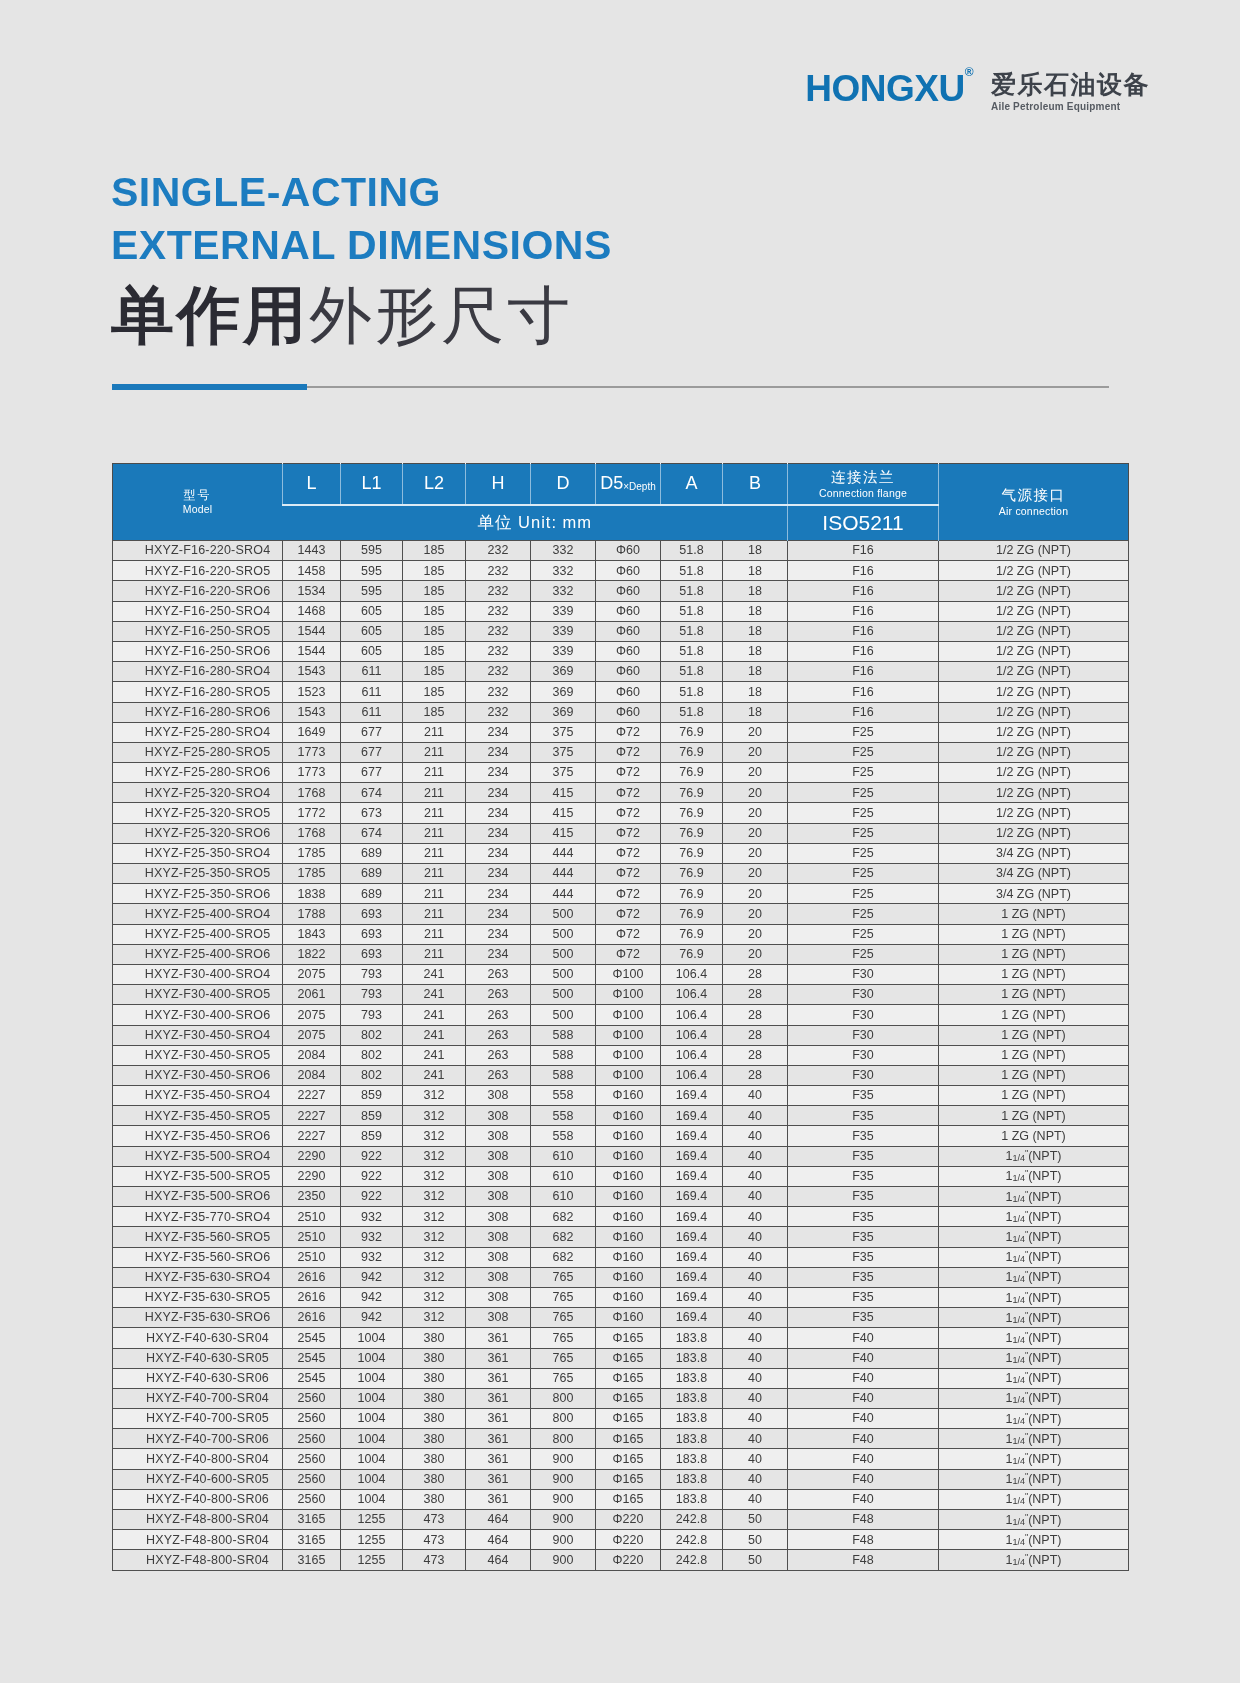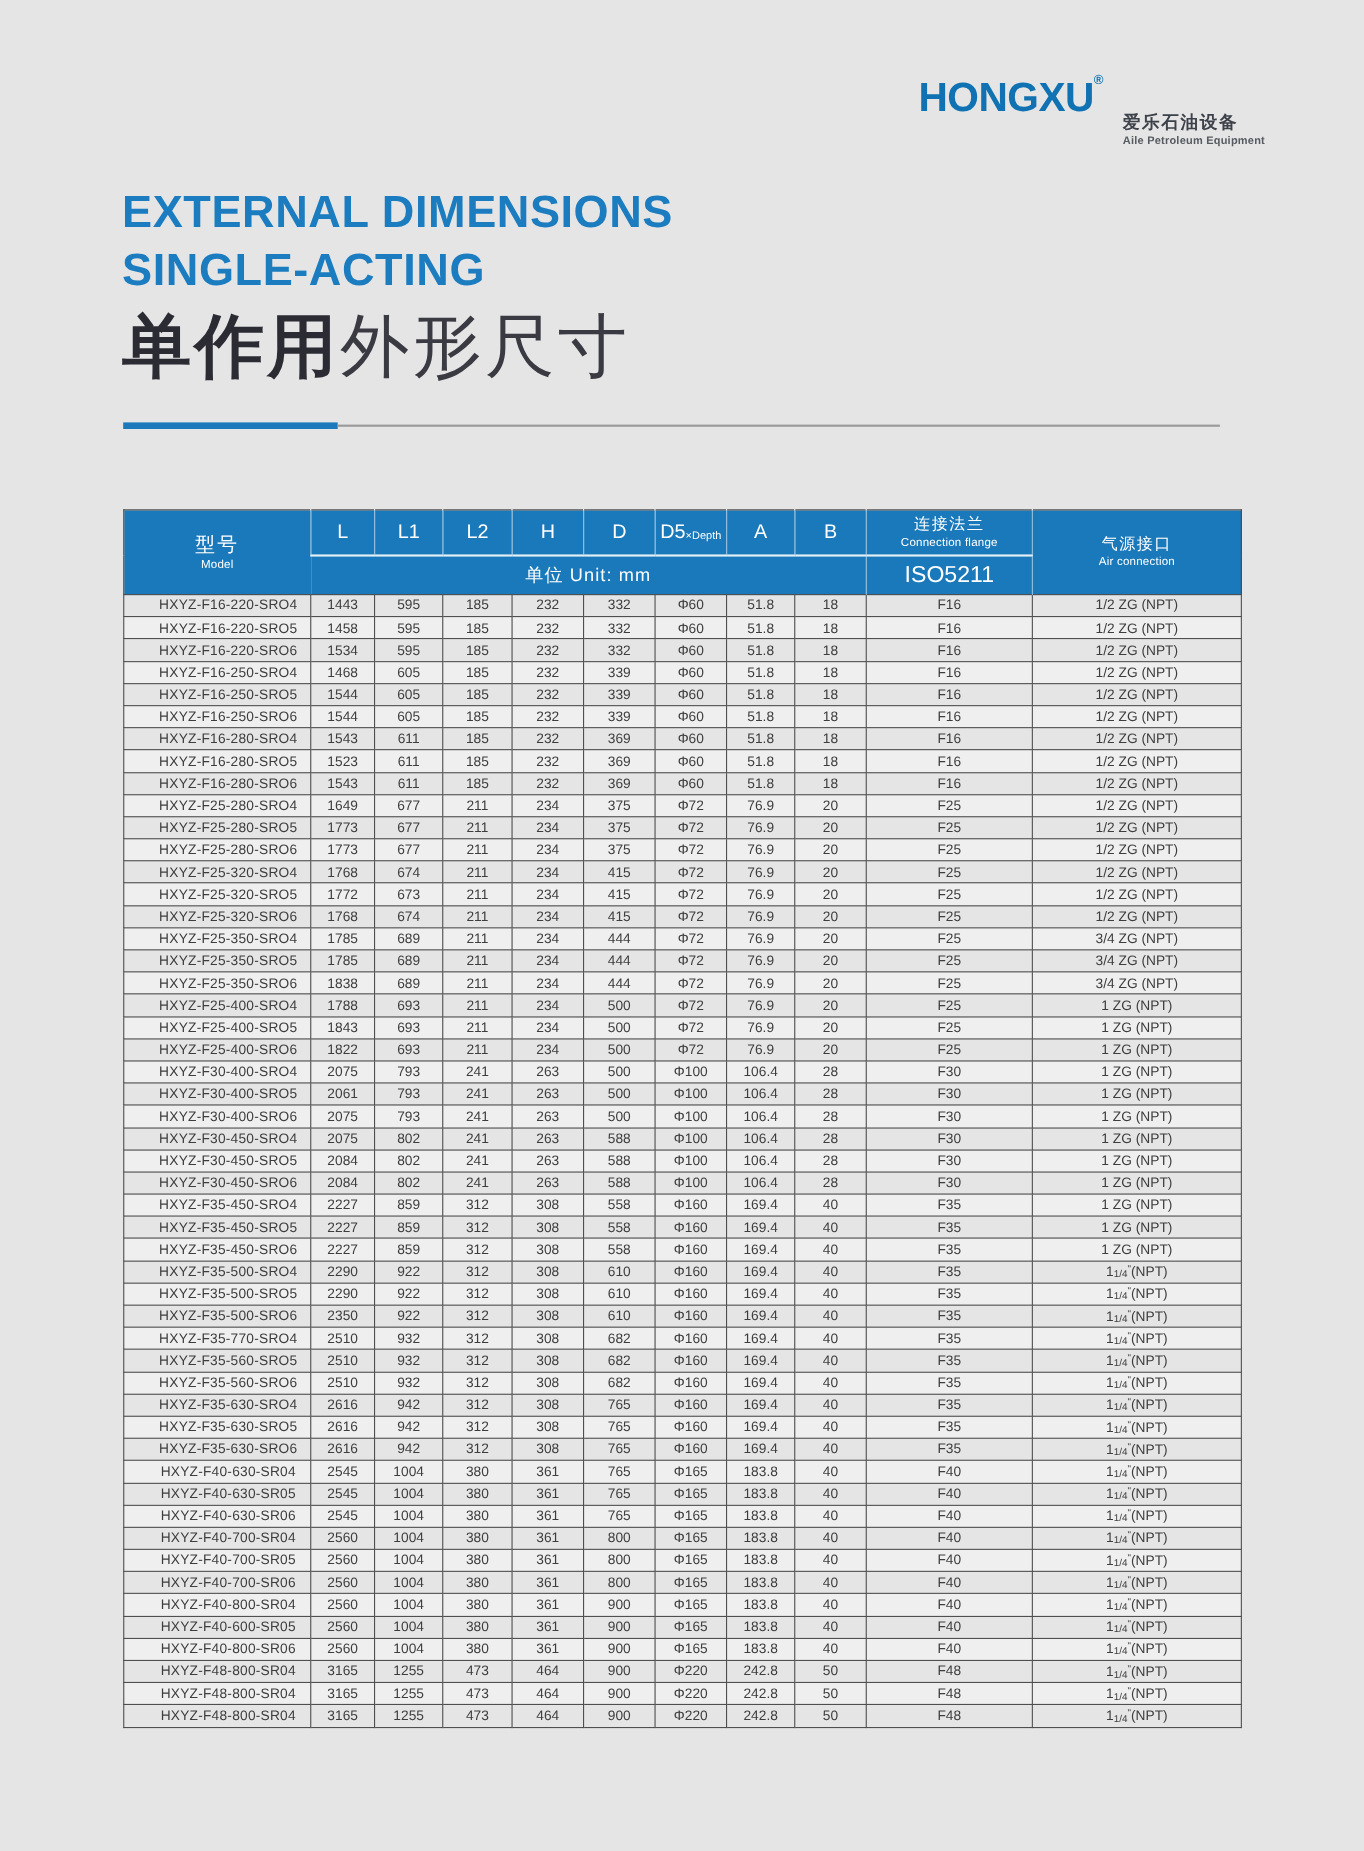--- a/index.html
+++ b/index.html
@@ -5,21 +5,21 @@
   * { margin:0; padding:0; box-sizing:border-box; }
   html,body { width:1240px; height:1683px; background:#fff;
               font-family:"Liberation Sans", sans-serif; }
   .page { position:relative; width:1240px; height:1683px; background:#e5e5e5; overflow:hidden; }
 
   
   .logo-block { position:absolute; top:70px; right:90px; display:flex; align-items:flex-start; gap:18px; }
   .brand { font-size:37px; font-weight:800; color:#1072b2; letter-spacing:-0.5px; line-height:1; }
   .reg { font-size:12px; font-weight:700; color:#1072b2; vertical-align:top; position:relative; top:-4px; }
   .brand-names { padding-top:1px; }
-  .brand-cn { font-size:16px; font-weight:700; color:#3d424a; letter-spacing:1.5px; line-height:1.1;margin-top:32px; }
+  .brand-cn { font-size:25px; font-weight:700; color:#3d424a; letter-spacing:1.5px; line-height:1.1; }
   .brand-en { font-size:10px; font-weight:700; color:#565b62; margin-top:2px; letter-spacing:0.2px; }
 
   
   .title-block { position:absolute; left:111px; top:166px; width:1000px; }
   .t-line { display:block; font-size:41px; font-weight:600; color:#1c7cc0; letter-spacing:0.5px; line-height:53px; }
   .cn-title { margin-top:7px; font-size:63px; letter-spacing:3px; line-height:1.15; color:#2e2e36; }
   .cn-bold { font-weight:800; color:#2b2b33; }
   .cn-light { font-weight:300; color:#3a3a42; }
 
   .rule { position:absolute; left:112px; top:384px; width:997px; display:flex; align-items:center; }
@@ -30,21 +30,21 @@
   table.dim-table { position:absolute; left:112px; top:463px; width:1016px;
                     border-collapse:collapse; table-layout:fixed;
                     border:1px solid #4b4b4b; }
   thead th { background:#1a79ba; color:#fff; font-weight:400; vertical-align:middle;
              text-align:center; padding:0; border-left:1px solid rgba(255,255,255,0.5); }
   thead tr.hrow1 { height:41px; }
   thead tr.hrow2 { height:36px; }
   thead th:first-child { border-left:none; }
   th.split { border-bottom:2px solid rgba(255,255,255,0.85); }
   .h-dim { font-size:18px; }
-  .h-cn  { font-size:18px; letter-spacing:2px; line-height:1.25; }
+  .h-cn  { font-size:12px; letter-spacing:2px; line-height:1.25; }
   .h-en  { font-size:10.5px; letter-spacing:0.2px; line-height:1.2; font-weight:400; }
   .h-cn2 { font-size:14.5px; letter-spacing:1.5px; line-height:1.3; }
   .d5-sub { font-size:10px; vertical-align:-1px; letter-spacing:0; }
   .th-unit { font-size:16.5px; letter-spacing:1px; }
   .th-iso  { font-size:21px; }
 
   tbody tr { height:20.2px; }
   tbody tr:nth-child(even) { background:#efefef; }
   tbody td { border:1px solid #4f4f4f; text-align:center; vertical-align:middle;
              font-size:12.5px; color:#3d3d3d; padding:0; line-height:1;
@@ -61,22 +61,22 @@
   <header class="logo-block">
     <div class="brand"><span>HONGXU</span><span class="reg">®</span></div>
     <div class="brand-names">
       <div class="brand-cn">爱乐石油设备</div>
       <div class="brand-en">Aile Petroleum Equipment</div>
     </div>
   </header>
 
   <section class="title-block">
     <h1>
+      <span class="t-line">SINGLE-ACTING</span>
       <span class="t-line">EXTERNAL DIMENSIONS</span>
-      <span class="t-line">SINGLE-ACTING</span>
     </h1>
     <div class="cn-title"><span class="cn-bold">单作用</span><span class="cn-light">外形尺寸</span></div>
   </section>
 
   <div class="rule">
     <span class="rule-accent"></span>
       <span class="rule-line"></span>
   </div>
 
   <table class="dim-table">

